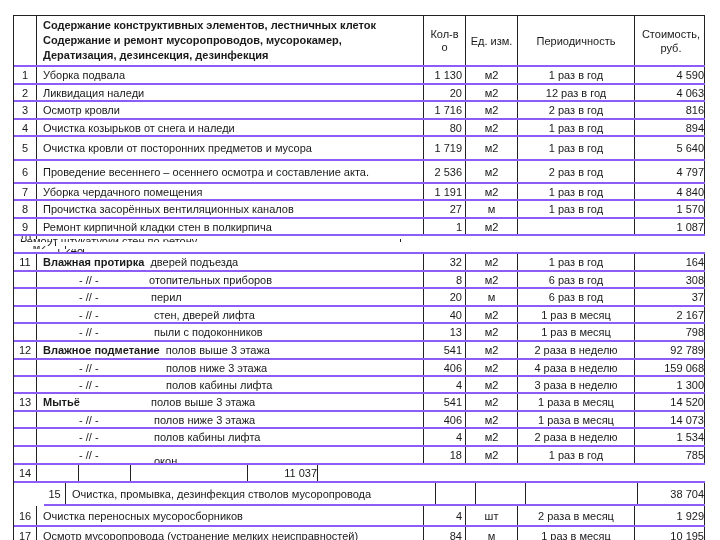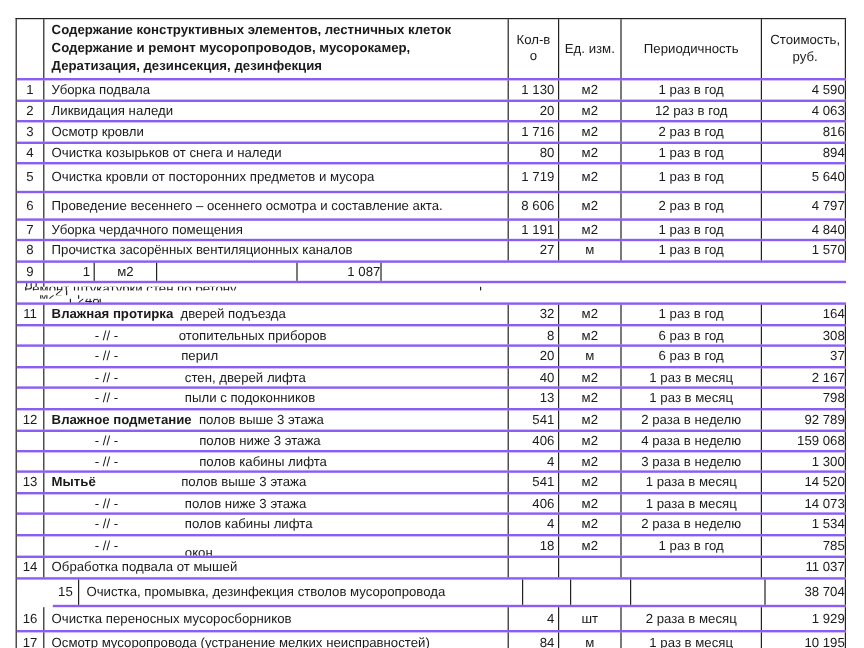--- a/index.html
+++ b/index.html
@@ -81,21 +81,21 @@
         <div class="cell c-num">5</div>
         <div class="cell c-desc">Очистка кровли от посторонних предметов и мусора</div>
         <div class="cell c-qty">1 719</div>
         <div class="cell c-unit">м2</div>
         <div class="cell c-per">1 раз в год</div>
         <div class="cell c-cost">5 640</div>
       </div>
       <div class="row" style="height: 23px;">
         <div class="cell c-num">6</div>
         <div class="cell c-desc">Проведение весеннего – осеннего осмотра и составление акта.</div>
-        <div class="cell c-qty">8 606</div>
+        <div class="cell c-qty">2 536</div>
         <div class="cell c-unit">м2</div>
         <div class="cell c-per">2 раз в год</div>
         <div class="cell c-cost">4 797</div>
       </div>
       <div class="row" style="height: 17px;">
         <div class="cell c-num">7</div>
         <div class="cell c-desc">Уборка чердачного помещения</div>
         <div class="cell c-qty">1 191</div>
         <div class="cell c-unit">м2</div>
         <div class="cell c-per">1 раз в год</div>
@@ -104,20 +104,21 @@
       <div class="row" style="height: 18px;">
         <div class="cell c-num">8</div>
         <div class="cell c-desc">Прочистка засорённых вентиляционных каналов</div>
         <div class="cell c-qty">27</div>
         <div class="cell c-unit">м</div>
         <div class="cell c-per">1 раз в год</div>
         <div class="cell c-cost">1 570</div>
       </div>
       <div class="row" style="height: 17px;">
         <div class="cell c-num">9</div>
+        <div class="cell c-desc">Ремонт кирпичной кладки стен в полкирпича</div>
         <div class="cell c-qty">1</div>
         <div class="cell c-unit">м2</div>
         <div class="cell c-per"></div>
         <div class="cell c-cost">1 087</div>
       </div>
       <div class="row" style="height: 18px; flex-direction: column;">
         <div class="cell c-num">10</div>
         <div class="cell c-desc">Ремонт штукатурки стен по бетону</div>
         <div class="cell c-qty">2</div>
         <div class="cell c-unit">м2</div>
@@ -251,21 +252,20 @@
           <span class="ditto">- // -</span>
           <span class="sub" style="left: 117px; margin-top: 11px;">окон</span>
         </div>
         <div class="cell c-qty">18</div>
         <div class="cell c-unit">м2</div>
         <div class="cell c-per">1 раз в год</div>
         <div class="cell c-cost">785</div>
       </div>
       <div class="row" style="height: 18px;">
         <div class="cell c-num">14</div>
-        <div class="cell c-desc">Обработка подвала от мышей</div>
         <div class="cell c-qty"></div>
         <div class="cell c-unit"></div>
         <div class="cell c-per"></div>
         <div class="cell c-cost">11 037</div>
       </div>
       <div class="row" style="height: 23px; margin-left: 30px;">
         <div class="cell c-num">15</div>
         <div class="cell c-desc">Очистка, промывка, дезинфекция стволов мусоропровода</div>
         <div class="cell c-qty"></div>
         <div class="cell c-unit"></div>

